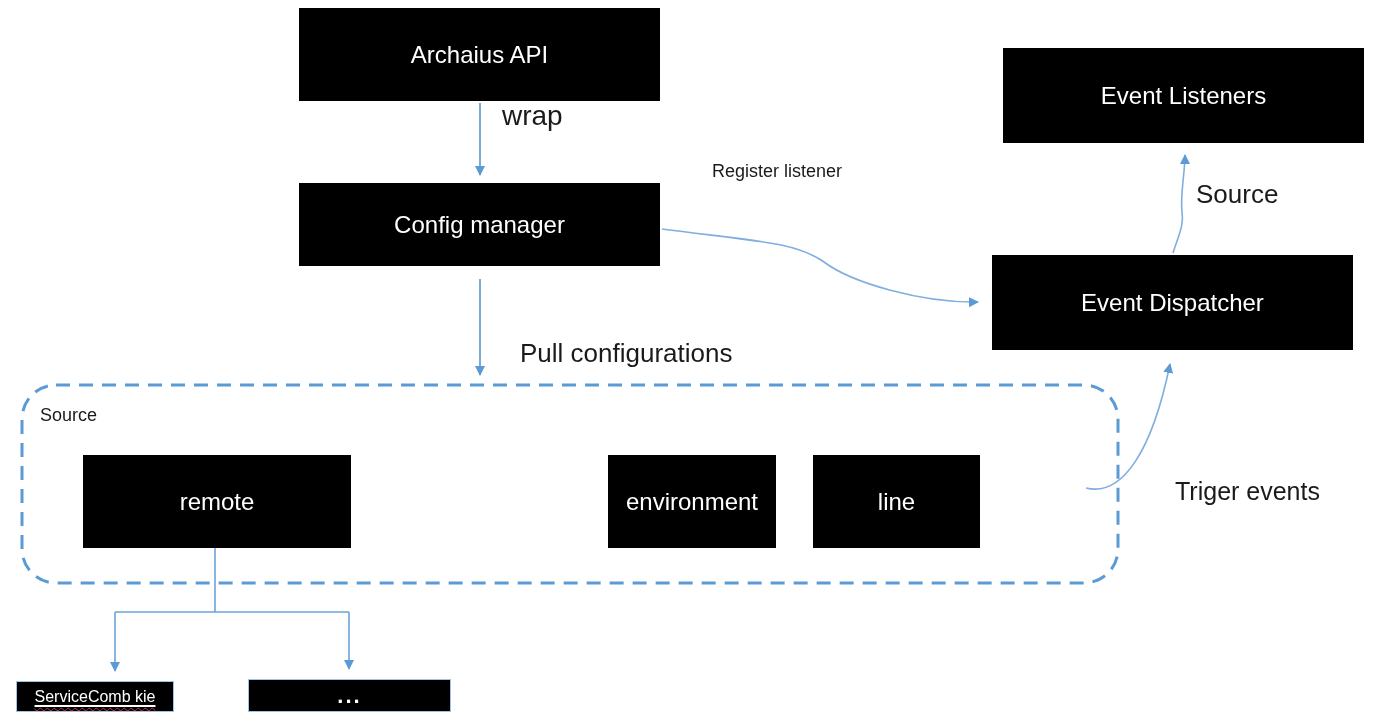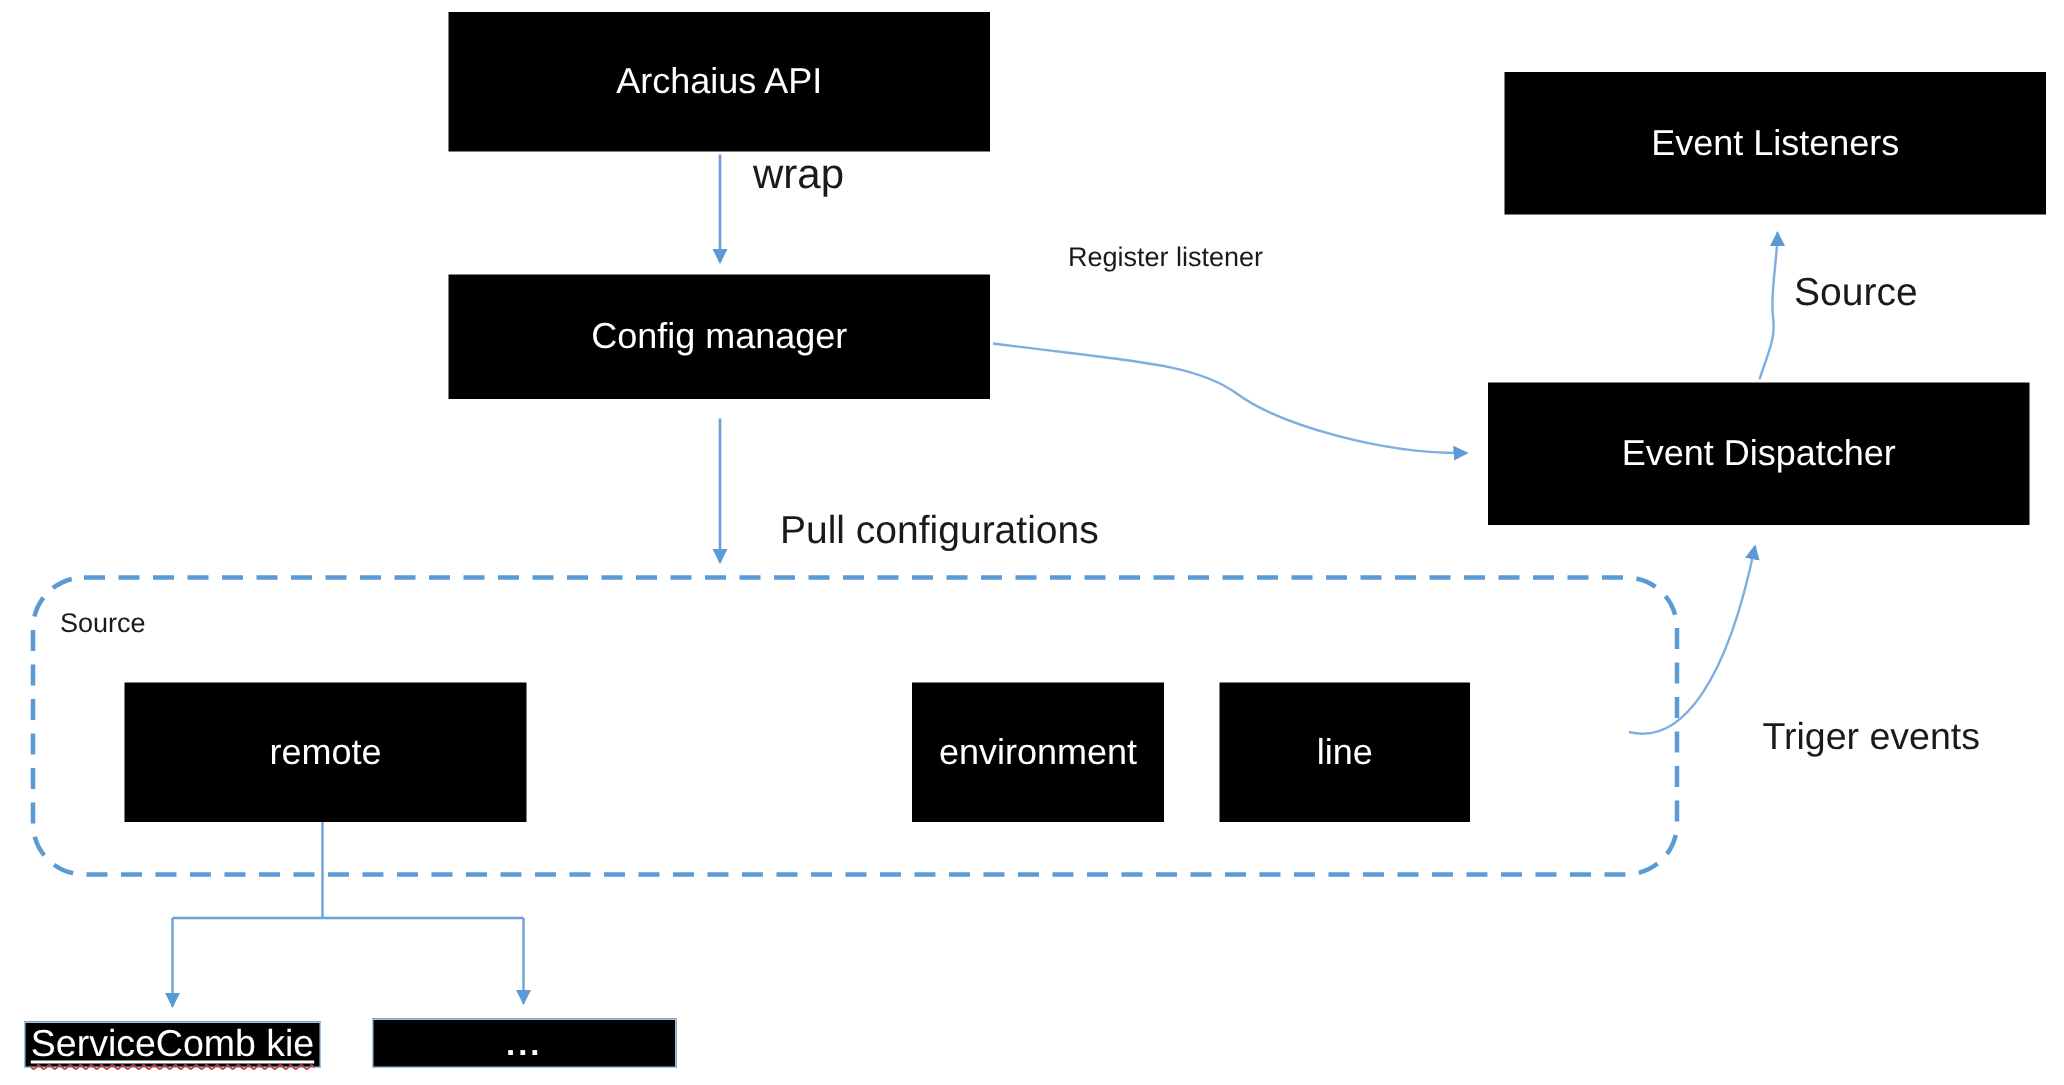--- a/index.html
+++ b/index.html
@@ -44,22 +44,22 @@
   #n-config        { left: 299px;  top: 183px; width: 361px; height: 83px; }
   #n-listeners     { left: 1003px; top: 48px;  width: 361px; height: 95px; }
   #n-dispatcher    { left: 992px;  top: 255px; width: 361px; height: 95px; }
   
   #n-remote        { left: 83px;  top: 455px; width: 268px; height: 93px; }
   #n-commandline   { left: 389px; top: 454px; width: 180px; height: 93px; }
   #n-environment   { left: 608px; top: 455px; width: 168px; height: 93px; }
   #n-file          { left: 813px; top: 455px; width: 167px; height: 93px; }
   
   #n-kie {
-    left: 16px; top: 681px; width: 198px; height: 31px;
-    font-size: 25px;
+    left: 16px; top: 681px; width: 158px; height: 31px;
+    font-size: 16px;
     border: 1px solid #9DC3E6;
   }
   #n-kie .wavy {
     text-decoration-line: underline;
     text-decoration-style: wavy;
     text-decoration-color: #d13438;
     text-decoration-thickness: 1px;
     text-underline-offset: 5px;
   }
   #n-kie .solid-underline {

